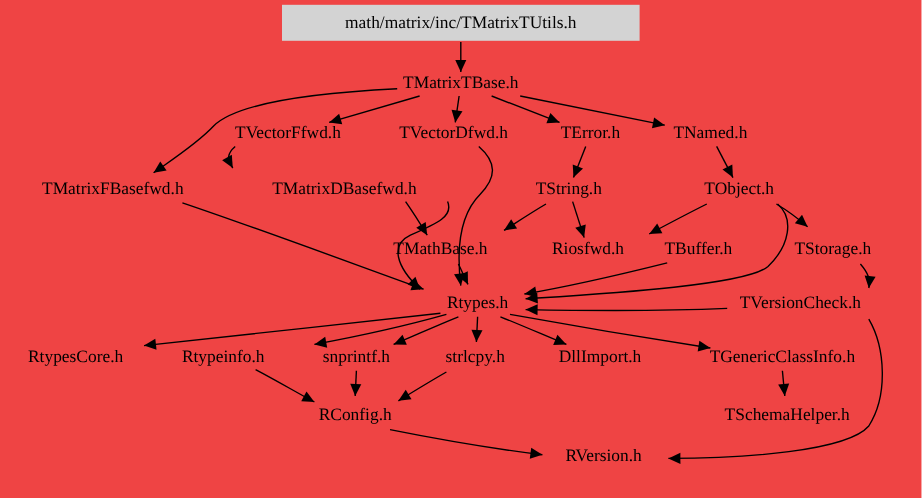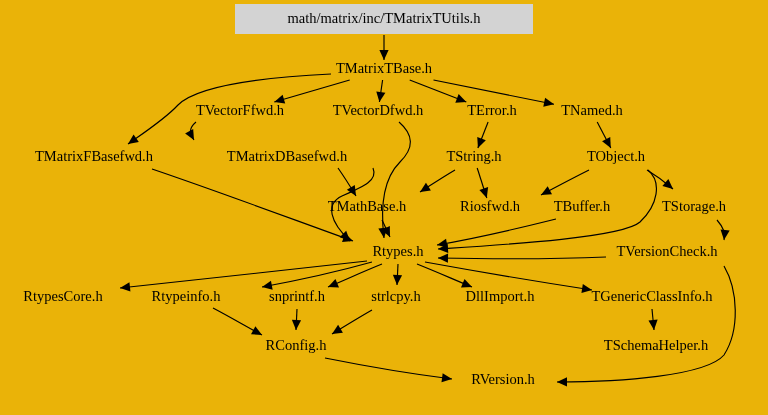--- a/index.html
+++ b/index.html
@@ -4,21 +4,21 @@
 <style>
   html, body {
     margin: 0;
     padding: 0;
     background: #ffffff;
   }
   #graph-root {
     position: relative;
     width: 768px;
     height: 415px;
-    background: #eab308;
+    background: #ef4444;
     overflow: hidden;
     font-family: "Liberation Serif", "DejaVu Serif", serif;
   }
   svg#graph-canvas {
     position: absolute;
     left: 0;
     top: 0;
     width: 768px;
     height: 415px;
   }

